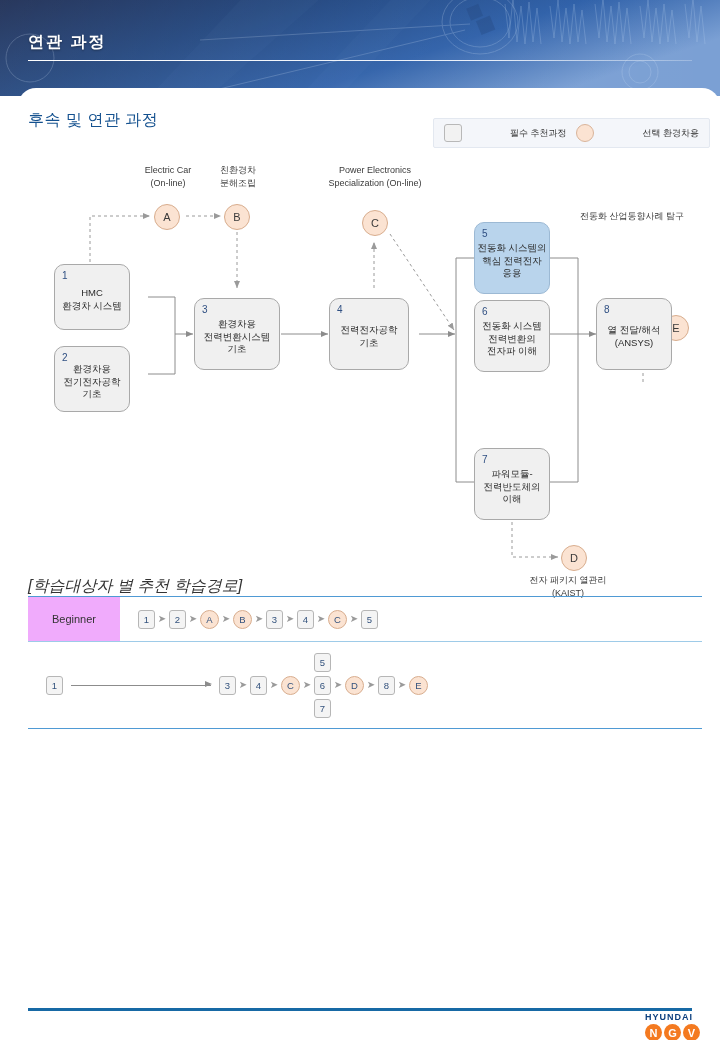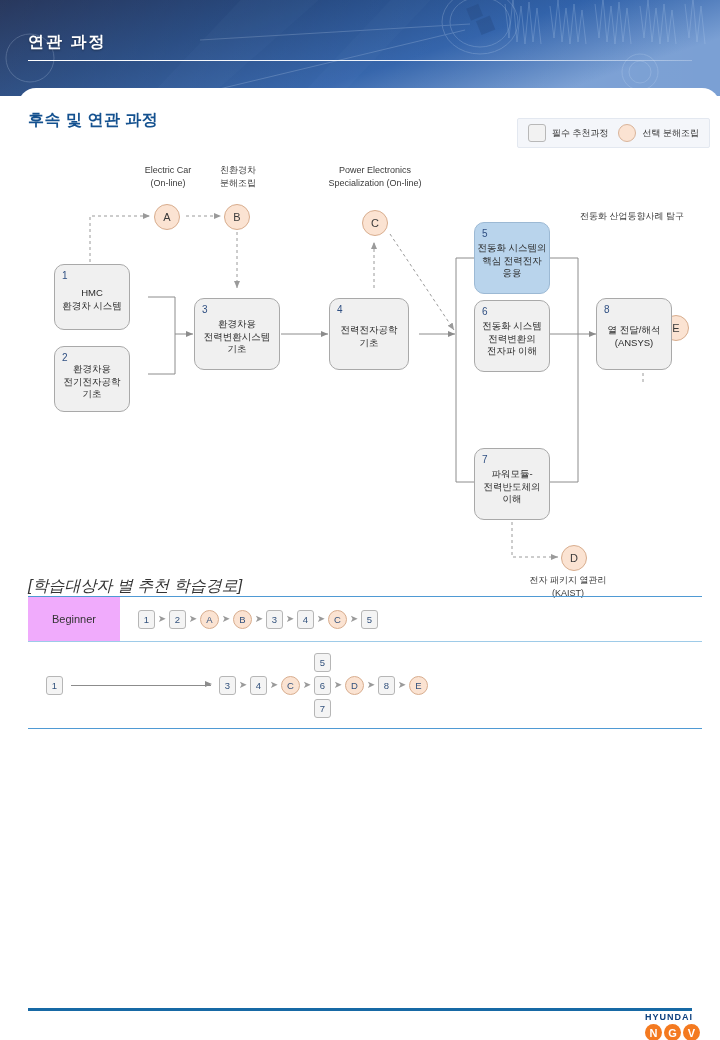--- a/index.html
+++ b/index.html
@@ -30,40 +30,40 @@
   }
 
   
   #sheet {
     position:absolute; left:18px; top:88px; width:702px; height:952px;
     background:#ffffff; border-top-left-radius:18px; border-top-right-radius:18px;
   }
 
   #section-title {
     position:absolute; left:10px; top:22px;
-    color:#14518f; font-size:16px; font-weight:bold; letter-spacing:.5px;
+    color:#14518f; font-size:16px; font-weight:normal; letter-spacing:.5px;
   }
 
   
   #legend {
     position:absolute; right:10px; top:30px;
     height:24px; display:flex; align-items:center; gap:10px;
     background:#f4f6fa; border:1px solid #e3e8f0; border-radius:2px;
     padding:2px 10px;
   }
   .legend-item { display:flex; align-items:center; gap:6px; }
   .legend-swatch-box {
     width:16px; height:16px; background:#f2f2f2;
     border:1px solid #b8b8b8; border-radius:3px;
   }
   .legend-swatch-circle {
     width:16px; height:16px; background:#fbe3d2;
     border:1px solid #d9b49a; border-radius:50%;
   }
-  .legend-label { font-size:9px; color:#333; white-space:nowrap; }
+  .legend-label { font-size:9px; color:#333; white-space:nowrap;margin-left:42px; }
 
   
   #diagram { position:absolute; left:0; top:74px; width:702px; height:420px; }
   #diagram svg { position:absolute; left:0; top:0; }
 
   .node {
     position:absolute; box-sizing:border-box;
     border:1px solid #a9a9a9; border-radius:10px;
     background:#f0f0f0;
     display:flex; flex-direction:column; align-items:center; justify-content:center;
@@ -199,21 +199,21 @@
 
     <div id="section-title">후속 및 연관 과정</div>
 
     <div id="legend">
       <div class="legend-item">
         <span class="legend-swatch-box"></span>
         <span class="legend-label">필수 추천과정</span>
       </div>
       <div class="legend-item">
         <span class="legend-swatch-circle"></span>
-        <span class="legend-label">선택 분해조립</span>
+        <span class="legend-label">선택 환경차용</span>
       </div>
     </div>
 
     <div id="diagram">
 
       <svg width="702" height="420" viewBox="0 0 702 420">
         <defs>
           <marker id="ah" markerWidth="8" markerHeight="8" refX="7" refY="3" orient="auto">
             <path d="M0,0 L7,3 L0,6 z" fill="#8c8c8c"></path>
           </marker>

